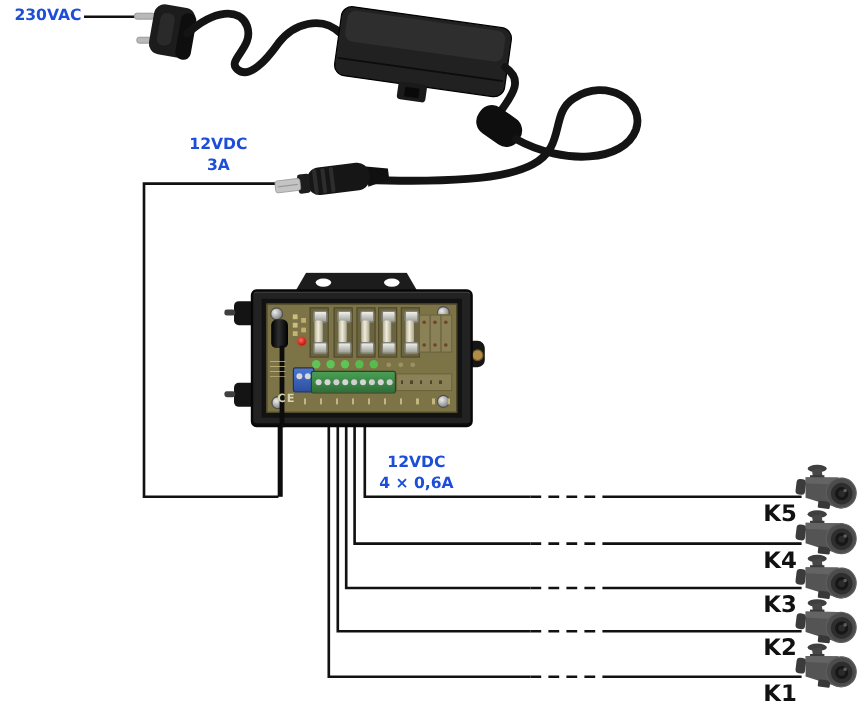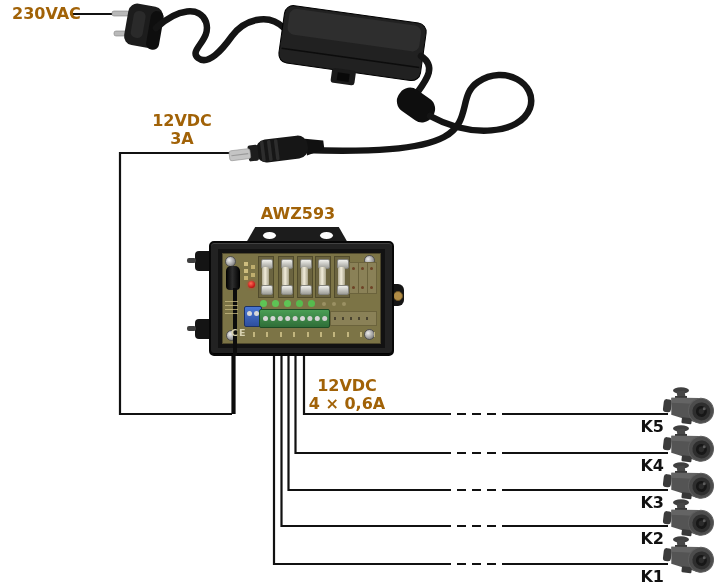--- a/index.html
+++ b/index.html
@@ -2,27 +2,27 @@
 <html><head>
 <meta charset="utf-8">
 <style>
   html,body{margin:0;padding:0;background:#fff;}
   .stage{position:relative;width:720px;height:585px;background:#ffffff;overflow:hidden;
          font-family:"DejaVu Sans","Liberation Sans",sans-serif;color:#111;}
   svg{display:block;}
   .scene{position:absolute;left:0;top:0;z-index:1;}
 
   
-  .lbl{position:absolute;font-size:16px;font-weight:600;line-height:18px;color:#a16207;z-index:6;}
+  .lbl{position:absolute;font-size:13px;font-weight:600;line-height:18px;color:#1d4ed8;z-index:6;}
   .lbl .ln{display:block;}
   .lbl-mains{left:12px;top:5px;}
   .lbl-adapter{left:140px;top:112px;width:84px;text-align:center;}
   .lbl-device{left:250px;top:205px;width:96px;text-align:center;}
   .lbl-outputs{left:300px;top:377px;width:94px;text-align:center;}
-  .klbl{position:absolute;left:632px;width:32px;text-align:right;font-size:16px;font-weight:600;z-index:6;}
+  .klbl{position:absolute;left:632px;width:32px;text-align:right;font-size:19px;font-weight:600;z-index:6;}
 
   
   .bracket{position:absolute;left:246px;top:227px;width:102px;height:16px;background:#1c1c1c;
            clip-path:polygon(9% 0,91% 0,100% 100%,0 100%);z-index:2;}
   .bracket .hole{position:absolute;width:13px;height:7px;border-radius:50%;background:#fdfdfd;top:5px;}
   .hole1{left:17px;} .hole2{left:74px;}
   .box{position:absolute;left:209px;top:241px;width:181px;height:111px;background:#222;
        border:2px solid #070707;border-radius:5px;z-index:3;
        box-shadow:inset 0 1px 0 #424242, inset 0 -1px 0 #000;}
   .ear{position:absolute;left:390px;top:284px;width:14px;height:22px;background:#151515;
@@ -161,21 +161,20 @@
       <rect x="229" y="146" width="21" height="10" rx="2" fill="#c4c4c4" stroke="#8f8f8f" stroke-width="0.6"></rect>
       <line x1="231" y1="151" x2="248" y2="151" stroke="#9a9a9a" stroke-width="1.2"></line>
     </g>
   </svg>
 
   <div class="lbl lbl-mains">230VAC</div>
   <div class="lbl lbl-adapter">
     <span class="ln">12VDC</span>
     <span class="ln">3A</span>
   </div>
-  <div class="lbl lbl-device">AWZ593</div>
   <div class="lbl lbl-outputs">
     <span class="ln">12VDC</span>
     <span class="ln">4 × 0,6A</span>
   </div>
 
   <div class="bracket">
     <div class="hole hole1"></div>
     <div class="hole hole2"></div>
   </div>
   <div class="ear">

